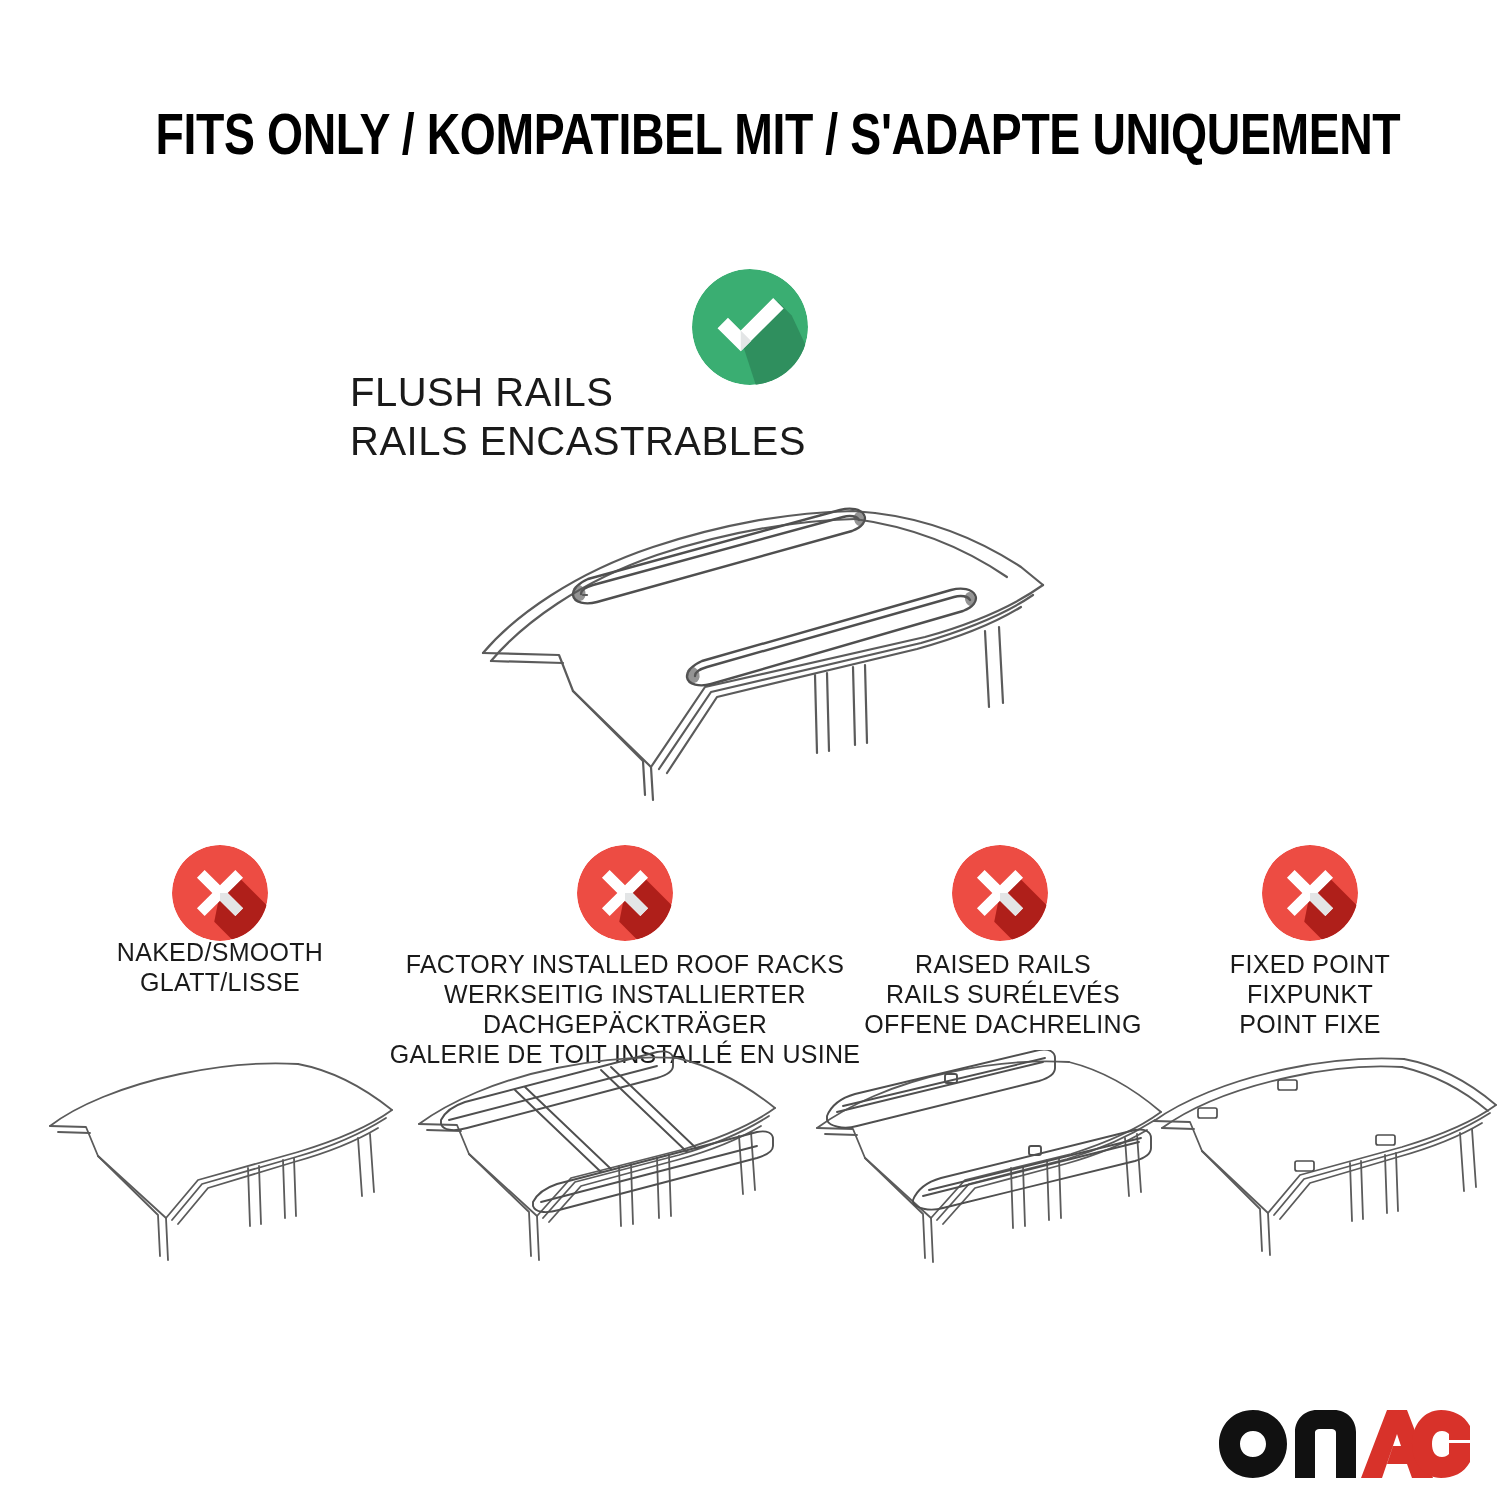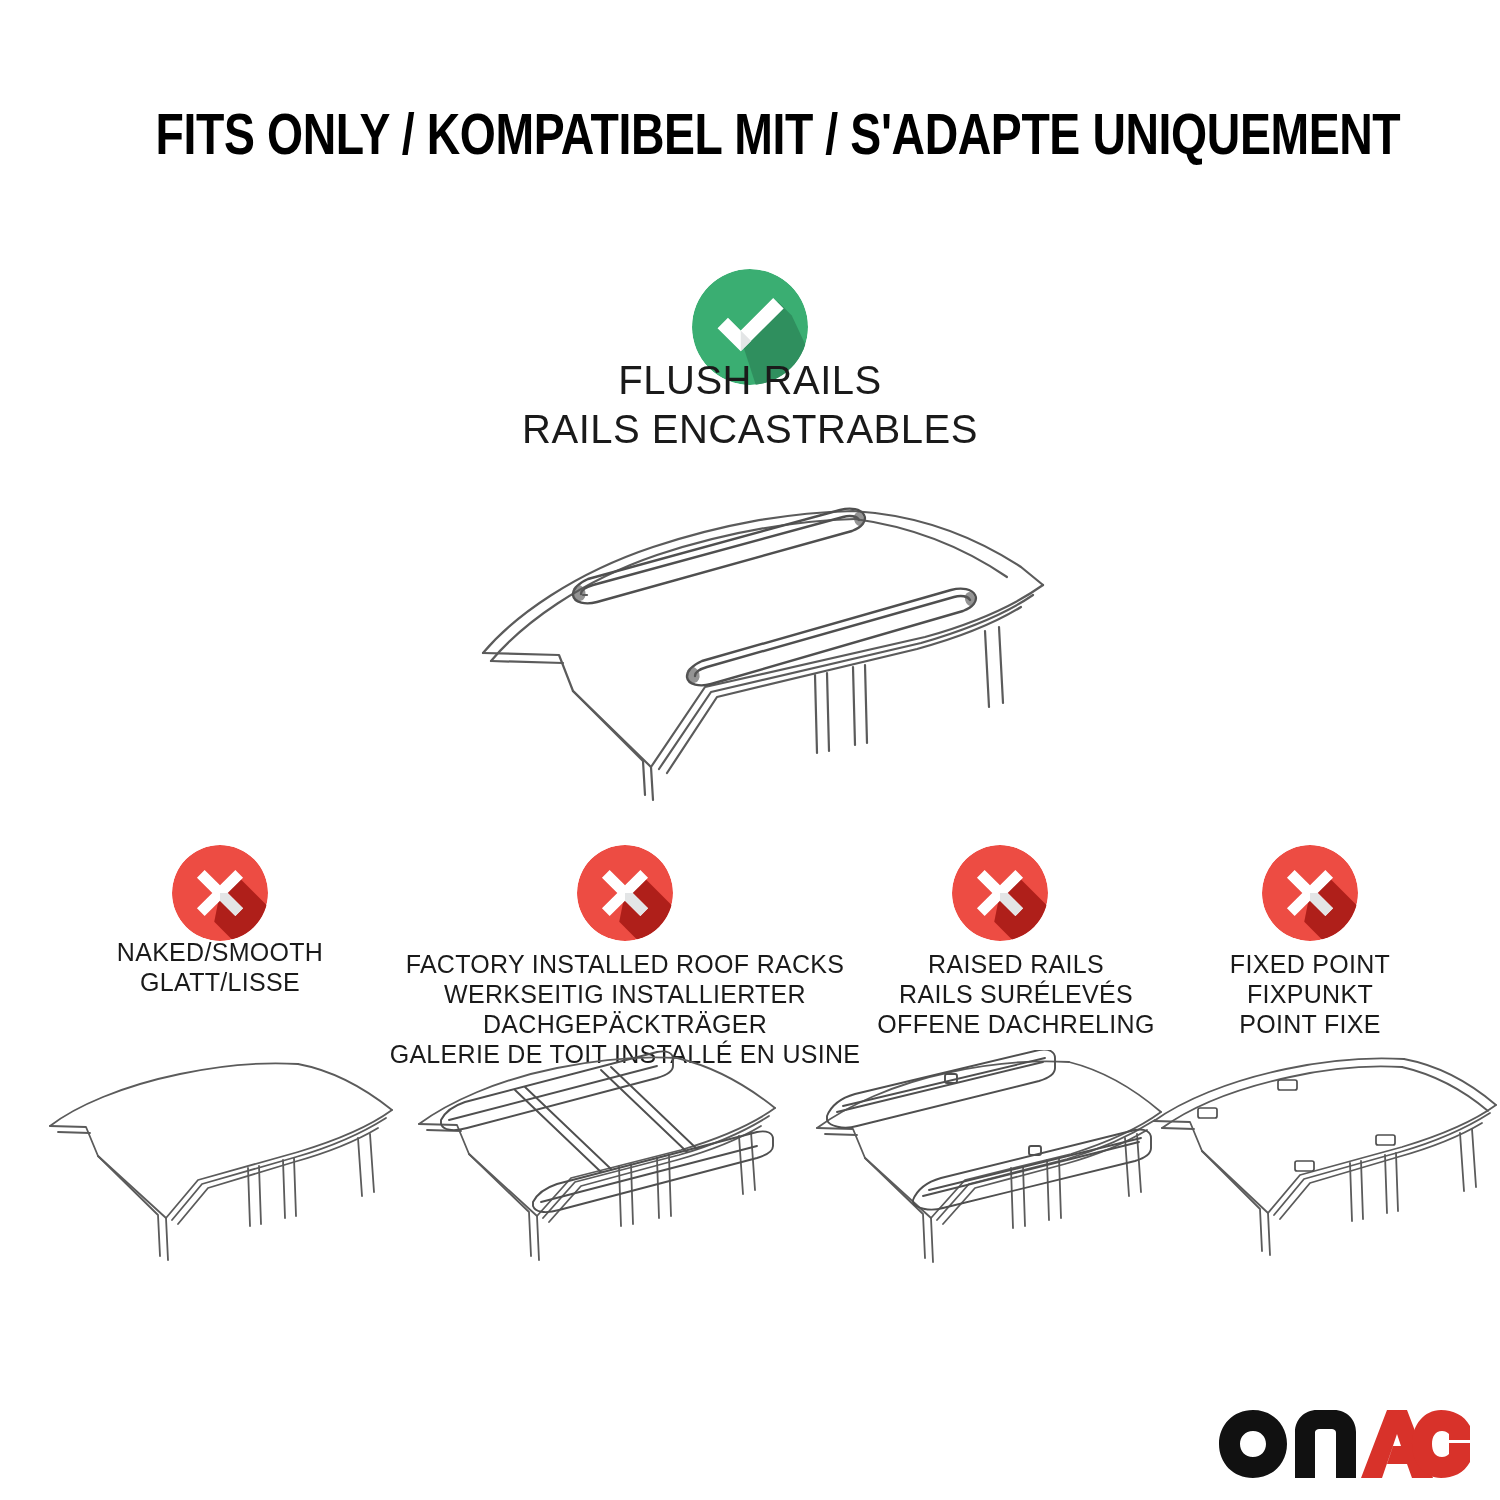--- a/index.html
+++ b/index.html
@@ -38,22 +38,22 @@
   .badge svg{position:absolute;left:0;top:0;width:100%;height:100%;}
 
   
   .main-block{
     position:absolute;left:0;top:0;width:1500px;
   }
   .ok-badge{
     position:absolute;left:692px;top:269px;width:116px;height:116px;
   }
   .main-heading{
-    position:absolute;left:350px;top:356px;width:800px;
-    text-align:center;
+    position:absolute;left:350px;top:368px;width:800px;
+    text-align:left;
     color:#1a1a1a;
     font-size:40px;
     line-height:1.22;
     font-weight:400;
     letter-spacing:0.5px;
     white-space:nowrap;
   }
   .main-heading div{ }
 
   .main-illu{
@@ -89,21 +89,21 @@
   .col-2{left:800px;width:400px;}
   .col-3{left:1110px;width:400px;}
 
   .col-0 .no-badge{left:172px;top:0px;}
   .col-1 .no-badge{left:217px;top:0px;}
   .col-2 .no-badge{left:152px;top:0px;}
   .col-3 .no-badge{left:152px;top:0px;}
 
   .col-0 .caption{left:0;top:92px;width:440px;}
   .col-1 .caption{left:0;top:104px;width:530px;}
-  .col-2 .caption{left:16px;top:104px;width:400px;}
+  .col-2 .caption{left:3px;top:104px;width:400px;}
   .col-3 .caption{left:0;top:104px;width:400px;}
 
   .col-0 .illu{left:40px;  top:215px;width:370px;height:230px;}
   .col-1 .illu{left:45px;  top:205px;width:430px;height:240px;}
   .col-2 .illu{left:-5px;  top:205px;width:410px;height:240px;}
   .col-3 .illu{left:30px;  top:210px;width:370px;height:235px;}
 
   
   .logo{
     position:absolute;left:1217px;top:1408px;width:255px;height:72px;

